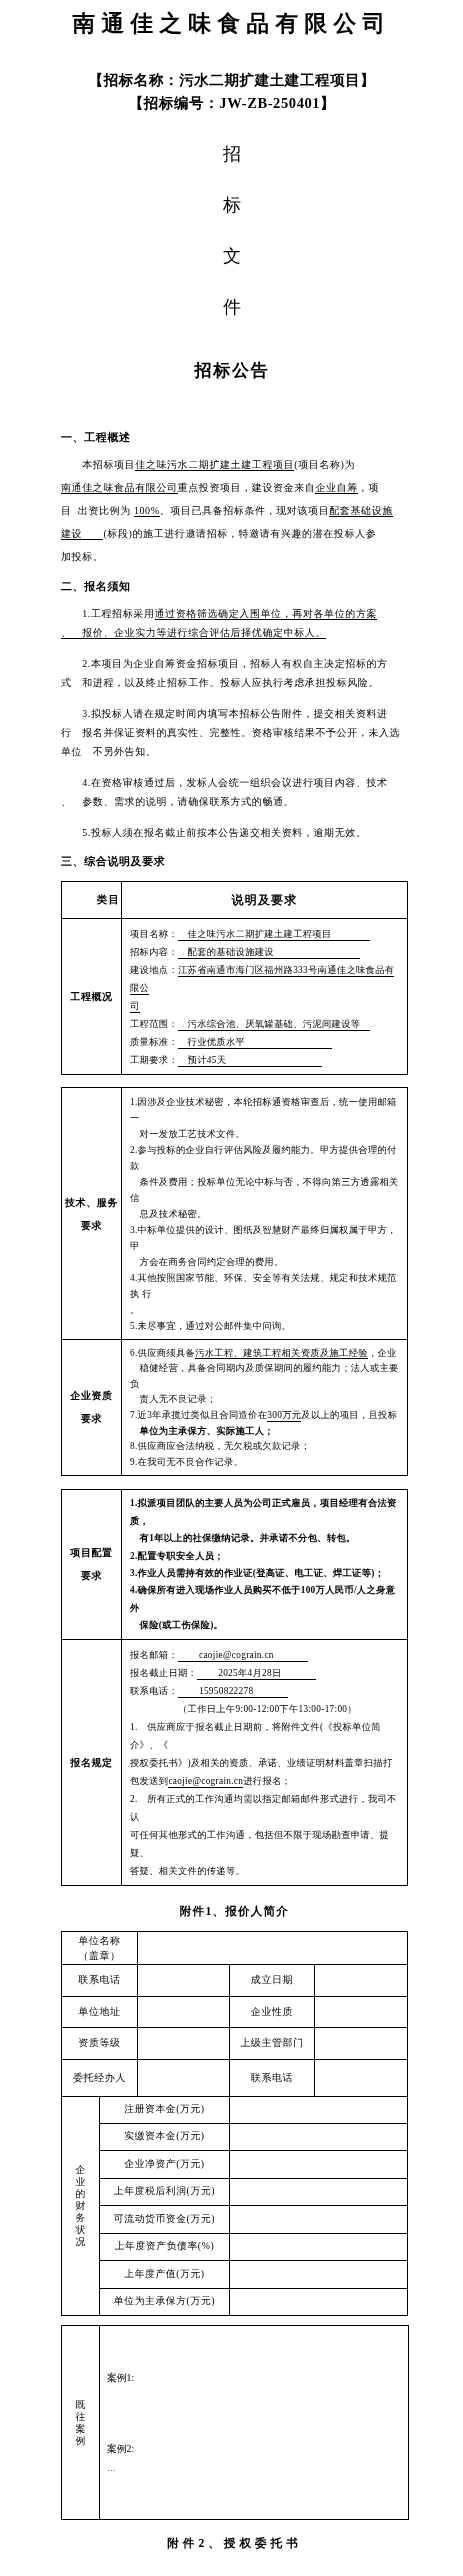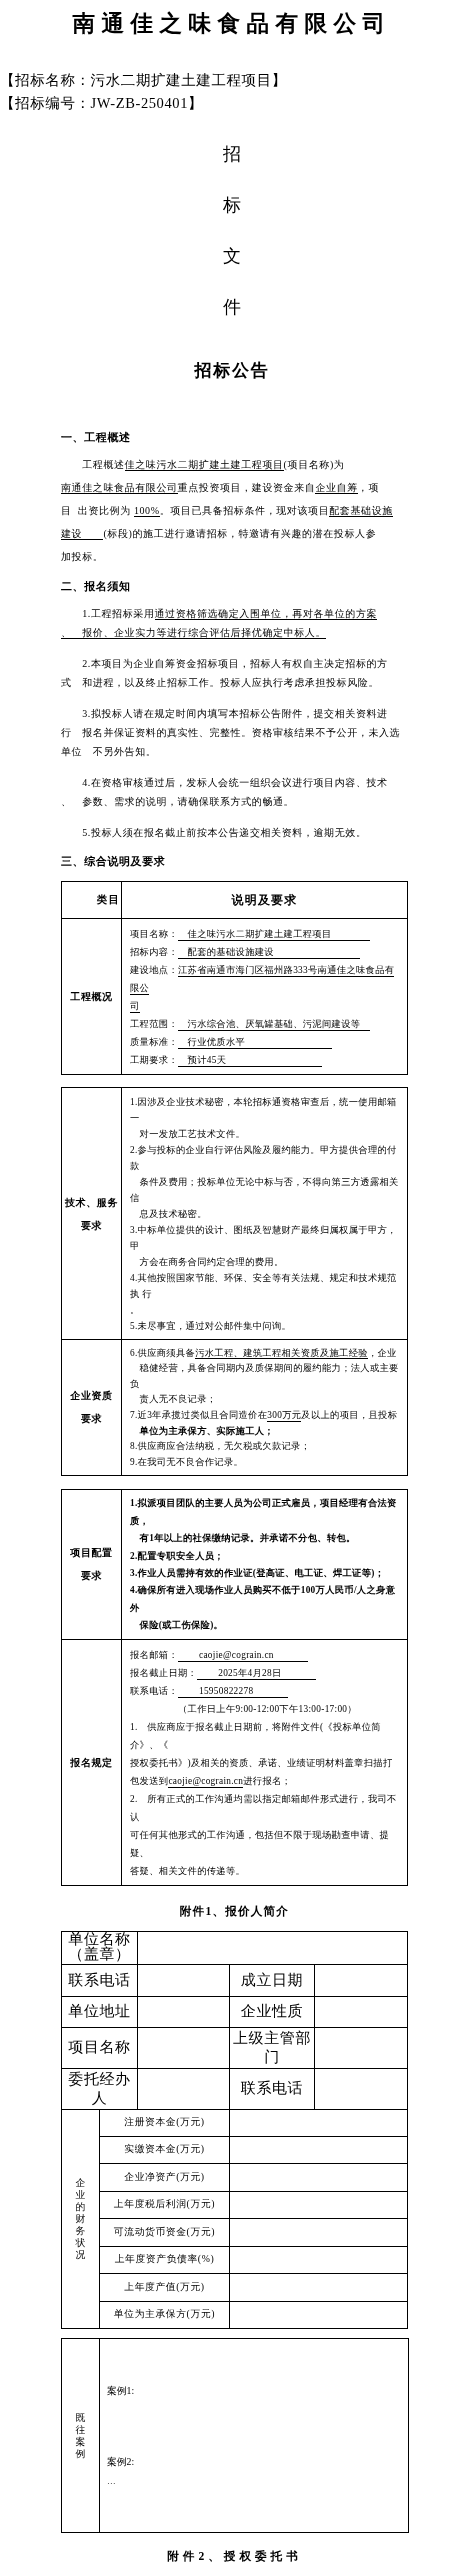--- a/index.html
+++ b/index.html
@@ -3,21 +3,21 @@
 <meta charset="utf-8">
 <style>
   html,body{margin:0;padding:0;background:#ffffff;}
   body{width:464px;color:#000;font-family:"Liberation Serif","DejaVu Serif",serif;}
   .page{width:464px;}
   .inner{padding:0 56px 23px 61px;}
 
   
   .doc-title{margin-top:8px;text-align:center;font-size:22.6px;font-weight:bold;letter-spacing:6.4px;}
   .bracket-wrap{margin-top:30px;}
-  .bracket-line{text-align:left;font-size:14.5px;font-weight:normal;line-height:22.6px;letter-spacing:0.6px;}
+  .bracket-line{text-align:center;font-size:14.5px;font-weight:bold;line-height:22.6px;letter-spacing:0.6px;}
   .vertical-title{margin-top:29px;display:flex;flex-direction:column;align-items:center;}
   .vertical-title .vchar{font-size:18px;height:51px;line-height:23px;}
   .cover-date{margin-top:3.5px;text-align:center;font-size:12px;letter-spacing:1.2px;}
   .notice-title{margin-top:11.6px;text-align:center;font-size:17px;font-weight:bold;letter-spacing:1.7px;}
 
   
   .sec-heading{font-size:11px;font-weight:bold;letter-spacing:0.6px;}
   .h1{margin-top:48px;}
   .h2{margin-top:11.6px;}
   .h3{margin-top:1px;}
@@ -46,21 +46,21 @@
   .lh30 .tline{line-height:17.4px;}
   .lh31 .tline{line-height:18px;}
 
   
   .att-heading{text-align:center;font-size:11.6px;font-weight:bold;}
   .att1h{margin-top:18.5px;letter-spacing:1.2px;}
   .att2h{margin-top:16px;letter-spacing:4px;}
 
   
   .att1{width:346px;margin-top:11.6px;}
-  .att1 td{border:1.2px solid #000;vertical-align:middle;font-size:15px;letter-spacing:0.6px;font-family:Liberation Mono, monospace;}
+  .att1 td{border:1.2px solid #000;vertical-align:middle;font-size:10px;letter-spacing:0.6px;}
   .att1 .albl{text-align:center;}
   .att1 .albl .tline{line-height:15px;}
   .fin{width:346px;margin-top:-1.2px;}
   .fin td{border:1.2px solid #000;vertical-align:middle;font-size:9.8px;}
   .fin .flbl{text-align:center;letter-spacing:0.6px;}
   .vtext{width:1.2em;margin:0 auto;word-break:break-all;line-height:12px;text-align:center;font-size:9.8px;}
   .cases{width:346px;margin-top:9.3px;}
   .cases td{border:1.2px solid #000;vertical-align:middle;font-size:9.8px;}
   .case-cell{vertical-align:top;padding:5.8px 5.8px 5.8px 7px;}
   .case2{margin-top:58px;}
@@ -84,21 +84,21 @@
     <div class="vchar">文</div>
     <div class="vchar">件</div>
   </div>
 
   <div class="notice-title">招标公告</div>
 
   <div class="inner">
 
     <div class="sec-heading h1">一、工程概述</div>
     <div class="para1">
-        <div class="tline"><span>　　工程概述</span><span class="u">佳之味污水二期扩建土建工程项目</span><span>(项目名称)为</span></div>
+        <div class="tline"><span>　　本招标项目</span><span class="u">佳之味污水二期扩建土建工程项目</span><span>(项目名称)为</span></div>
         <div class="tline"><span class="u">南通佳之味食品有限公司</span><span>重点投资项目，建设资金来自</span><span class="u">企业自筹</span><span>，项</span></div>
         <div class="tline"><span>目  出资比例为 </span><span class="u">100%</span><span>。项目已具备招标条件，现对该项目</span><span class="u">配套基础设施</span></div>
         <div class="tline"><span class="u">建设</span><span class="u">　　</span><span>(标段)的施工进行邀请招标，特邀请有兴趣的潜在投标人参</span></div>
         <div class="tline"><span>加投标。</span></div>
       </div>
 
     <div class="sec-heading h2">二、报名须知</div>
     <div class="notes">
       <div class="note-item">
           <div class="tline"><span>　　1.工程招标采用</span><span class="u">通过资格筛选确定入围单位，再对各单位的方案</span></div>
@@ -268,21 +268,21 @@
         <td class="albl">成立日期</td>
         <td></td>
       </tr>
       <tr>
         <td class="albl" style="height:28px">单位地址</td>
         <td></td>
         <td class="albl">企业性质</td>
         <td></td>
       </tr>
       <tr>
-        <td class="albl" style="height:29px">项目名称</td>
+        <td class="albl" style="height:29px">资质等级</td>
         <td></td>
         <td class="albl">上级主管部门</td>
         <td></td>
       </tr>
       <tr>
         <td class="albl" style="height:34px">委托经办人</td>
         <td></td>
         <td class="albl">联系电话</td>
         <td></td>
       </tr>

